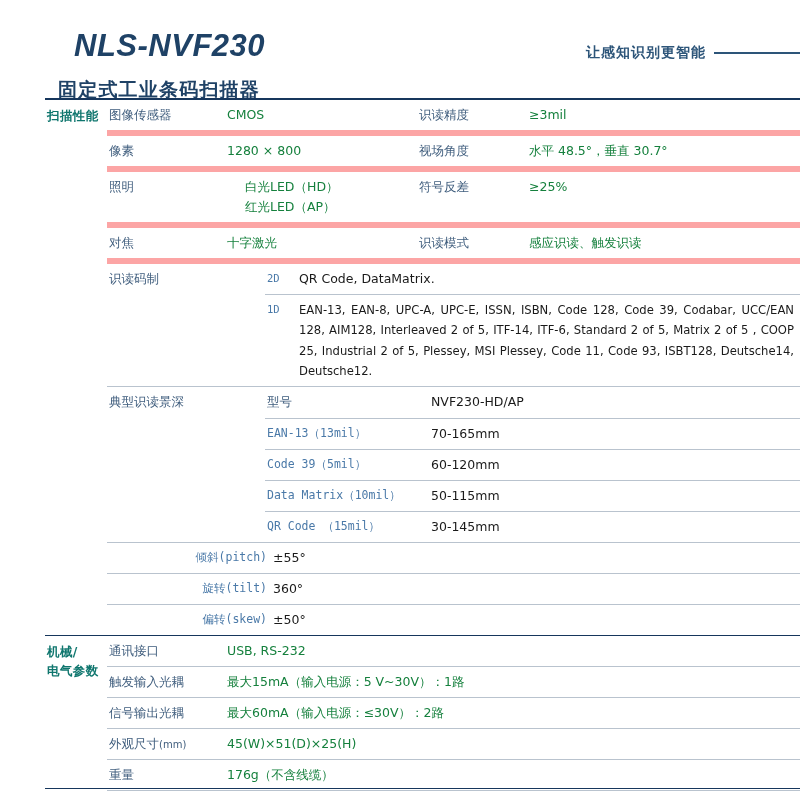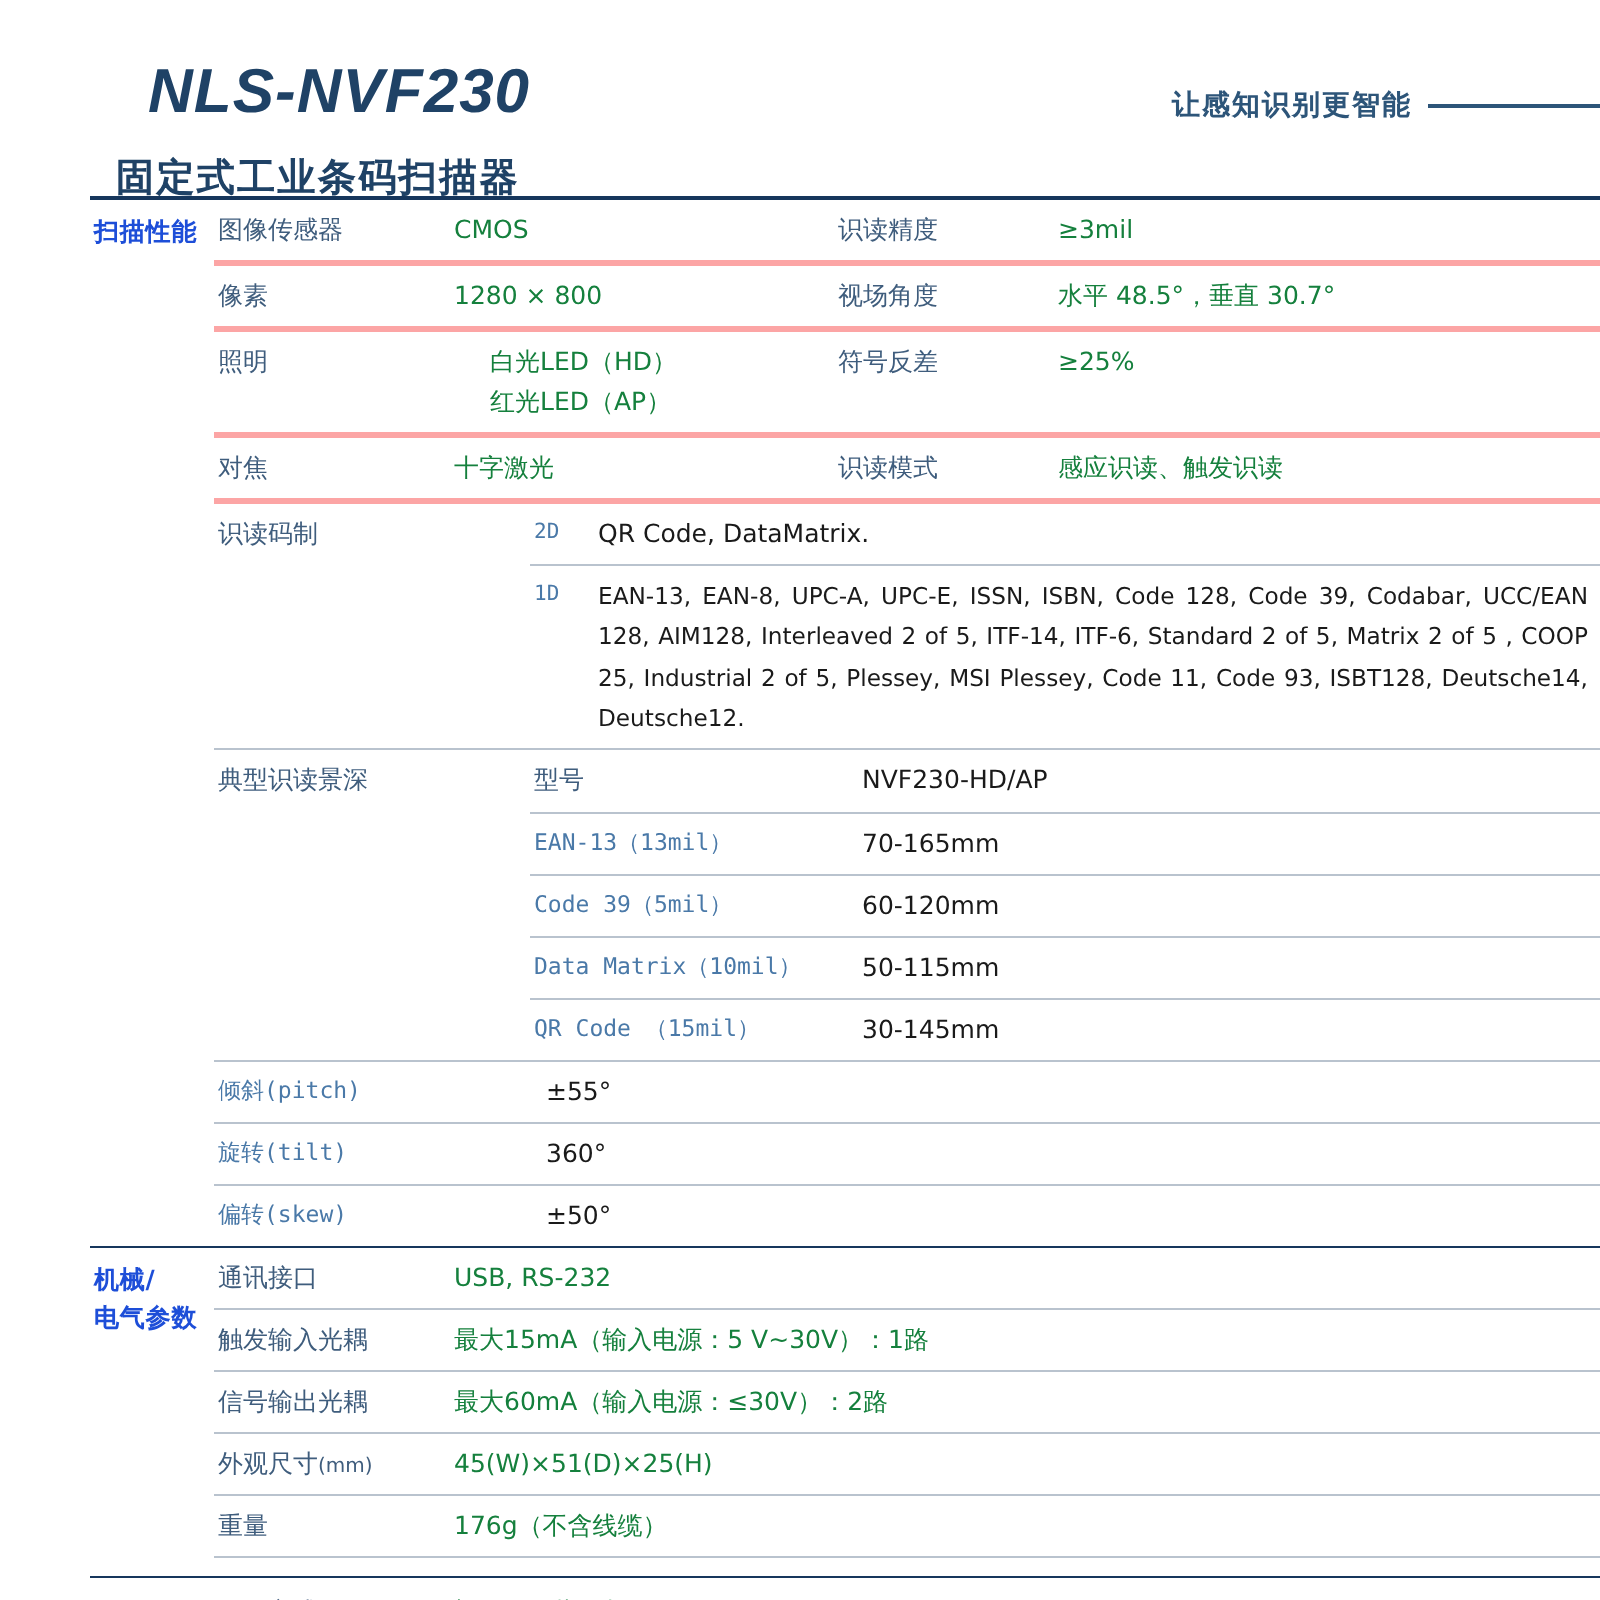--- a/index.html
+++ b/index.html
@@ -84,21 +84,21 @@
   }
   .sec + .sec {
     border-top: 1.6px solid #16365c;
   }
   .sec-label {
     width: 62px;
     flex: 0 0 62px;
     font-family: "DejaVu Sans", "Liberation Sans", sans-serif;
     font-weight: 700;
     font-size: 12.5px;
-    color: #1d4ed8;
+    color: #0f766e;
     letter-spacing: 0.4px;
     padding: 6px 0 0 2px;
     box-sizing: border-box;
     line-height: 1.55;
   }
   .sec-body {
     flex: 1 1 auto;
     min-width: 0;
   }
 
@@ -126,21 +126,21 @@
     font-size: 12.5px;
     color: #15803d;
     padding: 5px 4px 5px 2px;
     box-sizing: border-box;
     line-height: 1.6;
     min-width: 0;
   }
   .cell-val .sub { display: block; margin-left: 18px; }
 
   
-  .row-split { display: flex; align-items: stretch; border-bottom: 3px solid #fca5a5; }
+  .row-split { display: flex; align-items: stretch; border-bottom: 6px solid #fca5a5; }
   .row-split:last-child { border-bottom: none; }
   .half {
     display: flex;
     align-items: stretch;
     min-width: 0;
   }
   .half.left  { flex: 0 0 310px; width: 310px; }
   .half.right { flex: 1 1 auto; }
   .half.right .cell-label { flex: 0 0 110px; width: 110px; }
 
@@ -156,21 +156,21 @@
   .sub-key {
     flex: 0 0 auto;
     font-family: "DejaVu Sans Mono", "Liberation Mono", monospace;
     font-size: 11px;
     color: #4a79a8;
     padding: 5px 6px 5px 2px;
     line-height: 1.65;
     white-space: nowrap;
   }
   .sub-key.w-depth  { flex: 0 0 158px; width: 158px; font-size: 11.5px; }
-  .sub-key.w-sens   { flex: 0 0 158px; width: 158px; font-size: 11.5px; }
+  .sub-key.w-sens   { flex: 0 0 158px; width: 158px; font-size: 11.5px; text-align: right; }
   .sub-key.w-code   { flex: 0 0 26px;  width: 26px;  font-size: 10.5px; padding-top: 6px; }
   .sub-key.plain {
     font-family: "DejaVu Sans", "Liberation Sans", sans-serif;
     color: #3f5d7d;
     font-size: 12.5px;
   }
   .sub-val {
     flex: 1 1 auto;
     font-family: "DejaVu Sans", "Liberation Sans", sans-serif;
     font-size: 12.5px;

